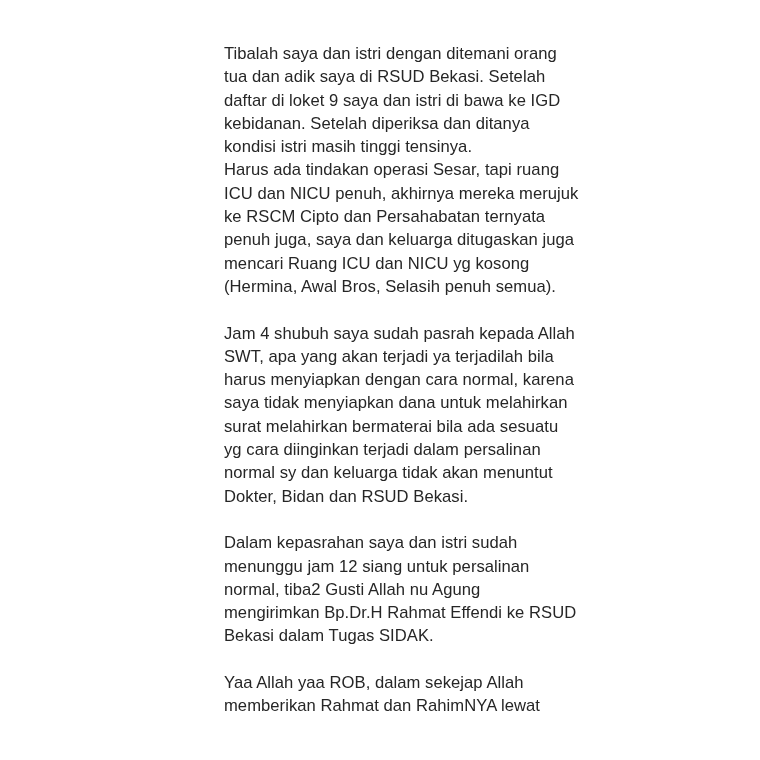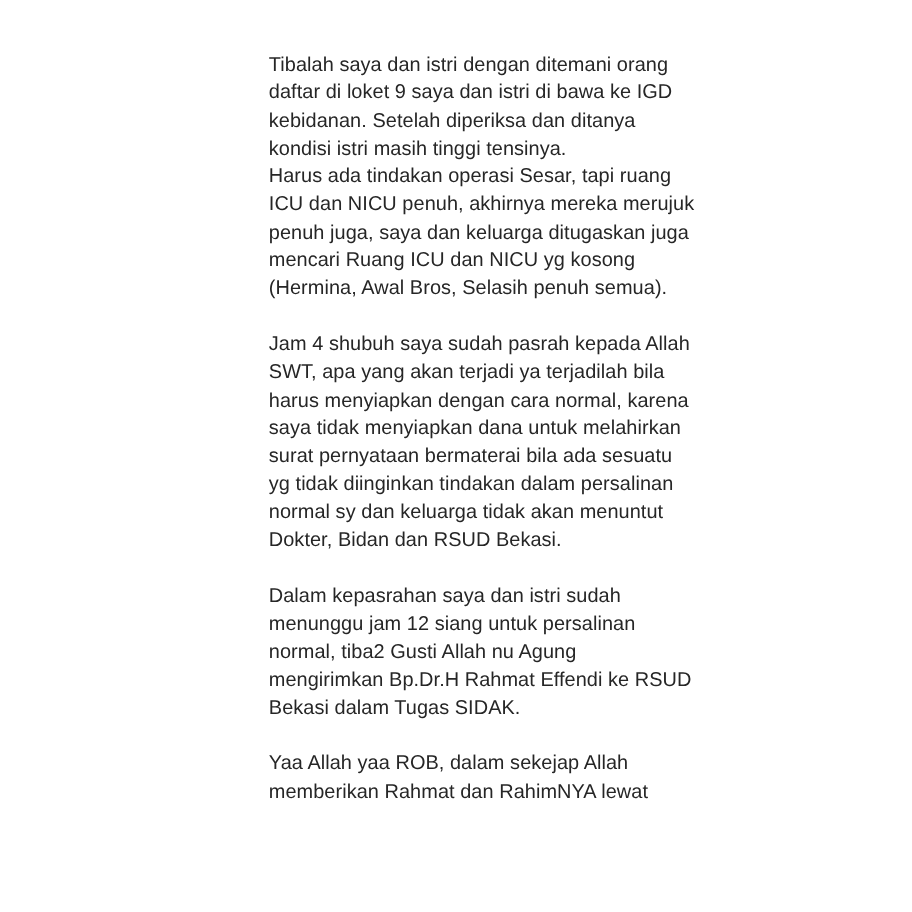--- a/index.html
+++ b/index.html
@@ -31,36 +31,38 @@
       display: block;
       white-space: nowrap;
     }
   </style>
 </head>
 <body>
 
 <div class="page">
   <p class="para">
     <span class="line">Tibalah saya dan istri dengan ditemani orang</span>
+    <span class="line">tua dan adik saya di RSUD Bekasi. Setelah</span>
     <span class="line">daftar di loket 9 saya dan istri di bawa ke IGD</span>
     <span class="line">kebidanan. Setelah diperiksa dan ditanya</span>
     <span class="line">kondisi istri masih tinggi tensinya.</span>
     <span class="line">Harus ada tindakan operasi Sesar, tapi ruang</span>
     <span class="line">ICU dan NICU penuh, akhirnya mereka merujuk</span>
+    <span class="line">ke RSCM Cipto dan Persahabatan ternyata</span>
     <span class="line">penuh juga, saya dan keluarga ditugaskan juga</span>
     <span class="line">mencari Ruang ICU dan NICU yg kosong</span>
     <span class="line">(Hermina, Awal Bros, Selasih penuh semua).</span>
   </p>
   <p class="para">
     <span class="line">Jam 4 shubuh saya sudah pasrah kepada Allah</span>
     <span class="line">SWT, apa yang akan terjadi ya terjadilah bila</span>
     <span class="line">harus menyiapkan dengan cara normal, karena</span>
     <span class="line">saya tidak menyiapkan dana untuk melahirkan</span>
-    <span class="line">surat pernyataan bermaterai bila ada sesuatu</span>
-    <span class="line">yg tidak diinginkan tindakan dalam persalinan</span>
+    <span class="line">surat melahirkan bermaterai bila ada sesuatu</span>
+    <span class="line">yg cara diinginkan terjadi dalam persalinan</span>
     <span class="line">normal sy dan keluarga tidak akan menuntut</span>
     <span class="line">Dokter, Bidan dan RSUD Bekasi.</span>
   </p>
   <p class="para">
     <span class="line">Dalam kepasrahan saya dan istri sudah</span>
     <span class="line">menunggu jam 12 siang untuk persalinan</span>
     <span class="line">normal, tiba2 Gusti Allah nu Agung</span>
     <span class="line">mengirimkan Bp.Dr.H Rahmat Effendi ke RSUD</span>
     <span class="line">Bekasi dalam Tugas SIDAK.</span>
   </p>

